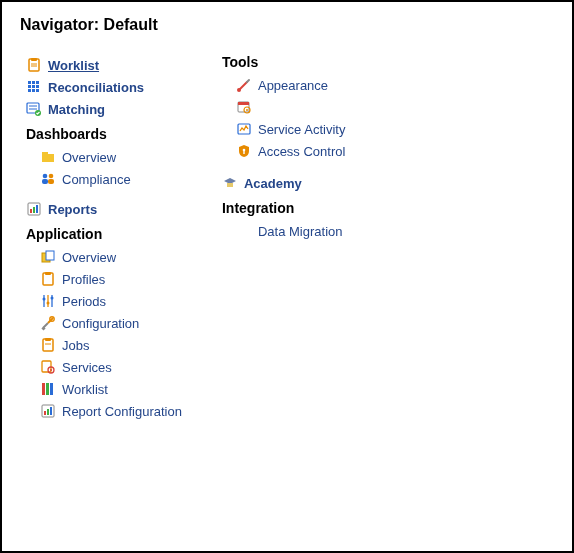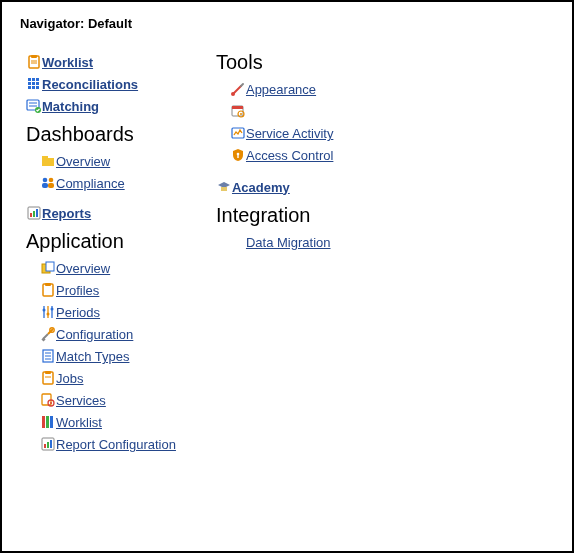--- a/index.html
+++ b/index.html
@@ -9,57 +9,58 @@
     color: #000;
     background: #fff;
   }
   .window {
     width: 574px;
     height: 553px;
     border: 2px solid #000;
     padding: 14px 18px;
   }
   .title {
-    font-size: 13px;
+    font-size: 16px;
     font-weight: bold;
     margin-bottom: 20px;
   }
   .columns {
     display: flex;
     gap: 40px;
   }
   .col {
     display: flex;
     flex-direction: column;
   }
   .col-left { margin-left: 6px; }
   .section-header {
-    font-weight: normal;
-    font-size: 20px;
+    font-weight: bold;
+    font-size: 14px;
     margin-top: 6px;
     margin-bottom: 4px;
     color: #000;
   }
   .nav-item {
     display: flex;
     align-items: center;
+    gap: 6px;
     padding: 3px 0;
     cursor: pointer;
     color: #1f3b8a;
   }
   .nav-item.indent { padding-left: 14px; align-items: flex-end; }
   .nav-item .icon {
     width: 16px;
     height: 16px;
     flex: 0 0 16px;
     display: flex;
     align-items: center;
     justify-content: center;
   }
-  .nav-item .label { color: #24468a; text-decoration: underline; }
+  .nav-item .label { color: #24468a; }
   .nav-item.bold .label { font-weight: bold; }
   .nav-item.underline .label { text-decoration: underline; }
   svg { display: block; }
 </style>
 </head>
 <body>
 
 <div class="window">
   <div class="title">Navigator: Default</div>
 
@@ -189,31 +190,20 @@
           <svg width="16" height="16">
               <path d="M3 13 L8 8" stroke="#888" stroke-width="2"></path>
               <path d="M13 3 L8 8" stroke="#e68a00" stroke-width="2"></path>
               <circle cx="12" cy="4" r="2.2" fill="none" stroke="#e68a00" stroke-width="1.4"></circle>
               <rect x="2" y="12" width="3" height="3" transform="rotate(45 3.5 13.5)" fill="#888"></rect>
             </svg>
         </span>
         <span class="label">Configuration</span>
       </div>
 
-      <div class="nav-item indent">
-        <span class="icon">
-          <svg width="16" height="16">
-              <rect x="3" y="2" width="10" height="12" fill="#fff" stroke="#2a6cd6" stroke-width="1.2"></rect>
-              <line x1="5" y1="5" x2="11" y2="5" stroke="#2a6cd6"></line>
-              <line x1="5" y1="8" x2="11" y2="8" stroke="#2a6cd6"></line>
-              <line x1="5" y1="11" x2="11" y2="11" stroke="#2a6cd6"></line>
-            </svg>
-        </span>
-        <span class="label">Match Types</span>
-      </div>
 
       <div class="nav-item indent">
         <span class="icon">
           <svg width="16" height="16">
               <rect x="3" y="2" width="10" height="12" rx="1" fill="none" stroke="#e68a00" stroke-width="1.5"></rect>
               <rect x="5" y="1" width="6" height="3" rx="1" fill="#e68a00"></rect>
               <line x1="5" y1="7" x2="11" y2="7" stroke="#e68a00"></line>
             </svg>
         </span>
         <span class="label">Jobs</span>

